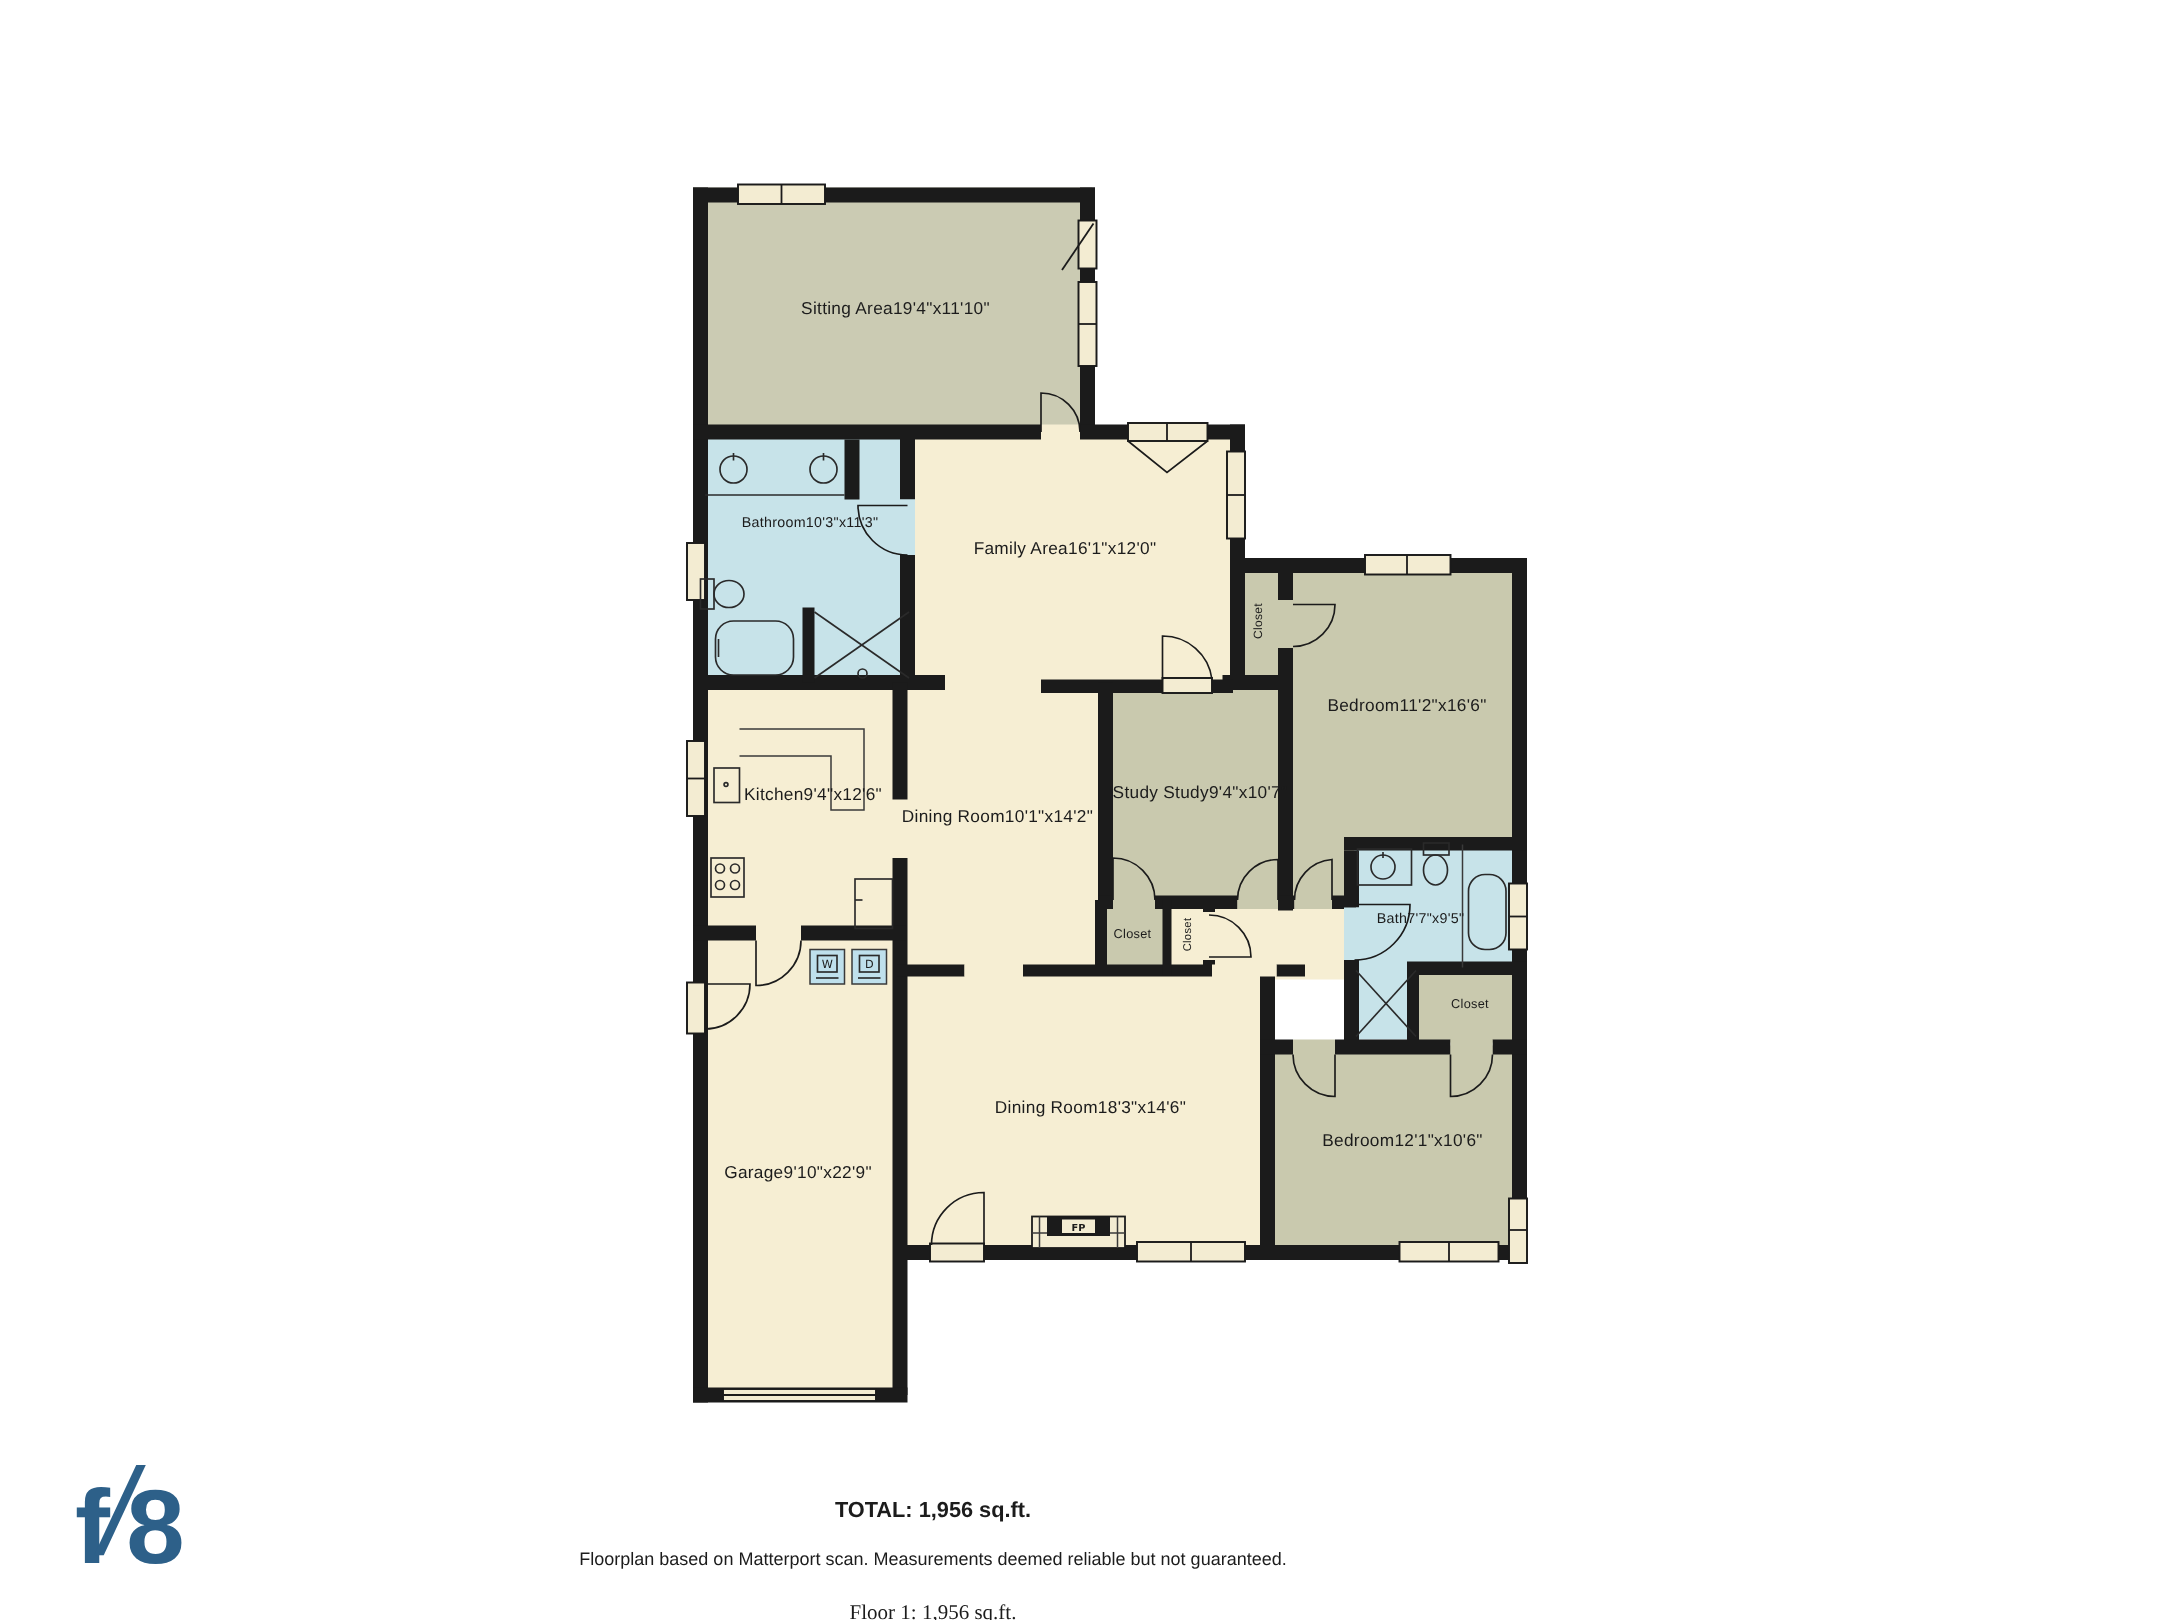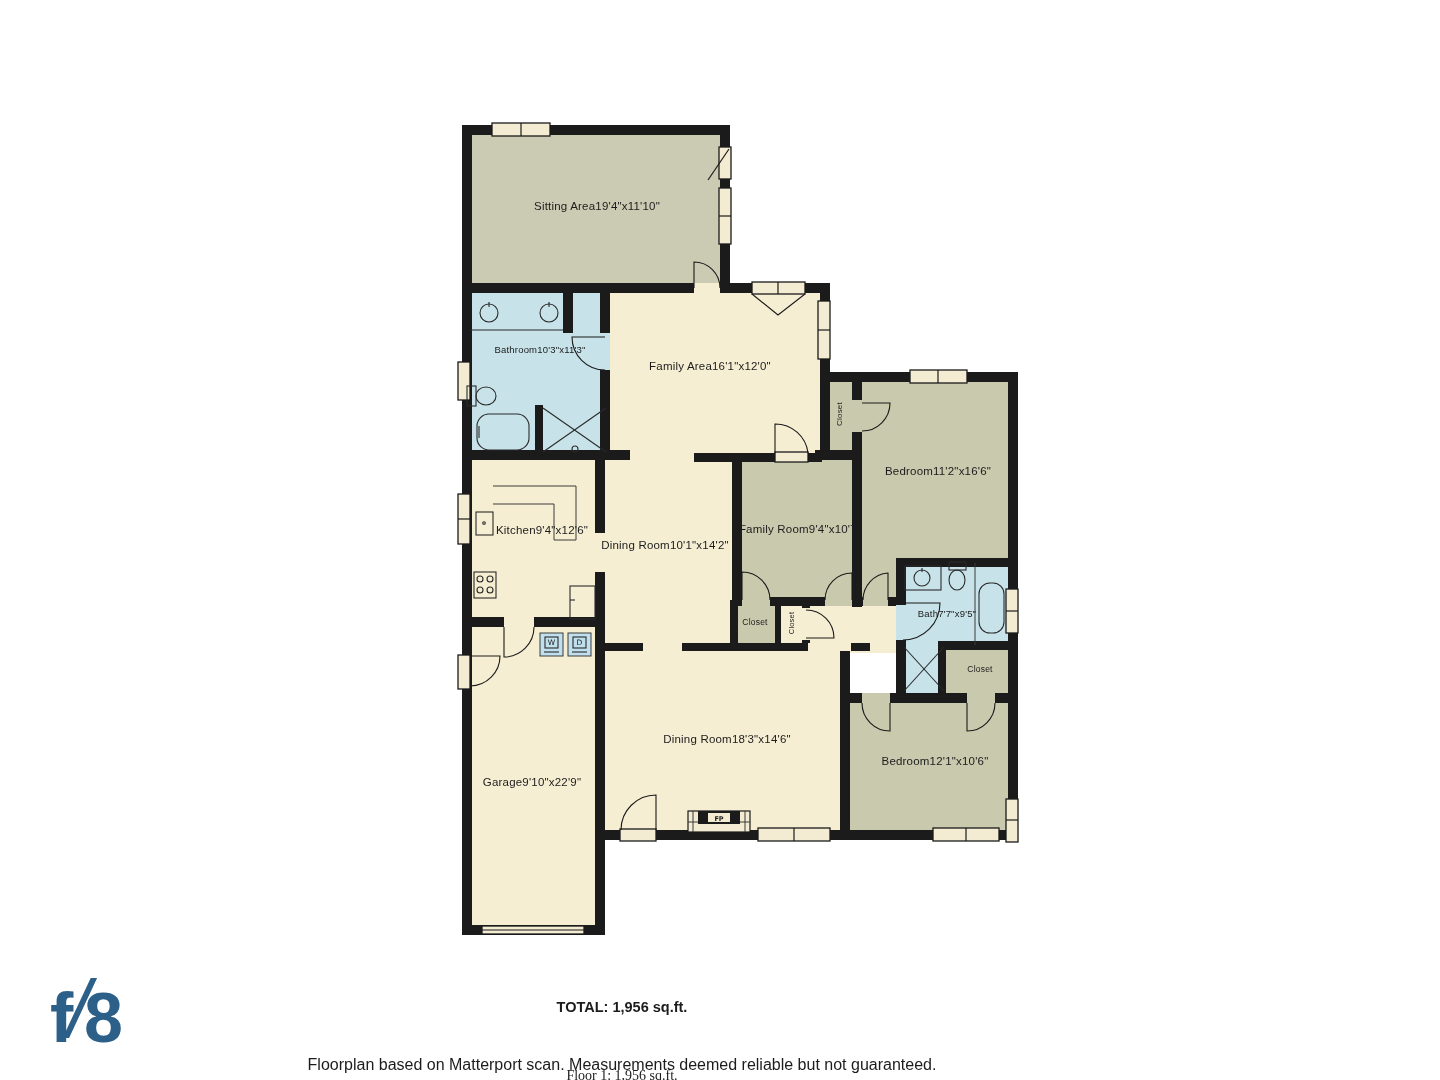--- a/index.html
+++ b/index.html
@@ -11,21 +11,21 @@
        font-size:11.5px;color:#1c1c1c;letter-spacing:.2px;}
   .lbl.md{font-size:9.5px;}
   .lbl.sm{font-size:8.5px;}
   .lbl.vert{writing-mode:vertical-rl;transform:translate(-50%,-50%) rotate(180deg);
        font-size:8px;display:block;}
   .lbl.vert2{writing-mode:vertical-rl;transform:translate(-50%,-50%) rotate(180deg);
        font-size:7.5px;display:block;}
   .footer-line{position:absolute;left:0;width:1244px;text-align:center;}
   #f-total{top:999px;font-size:14.5px;font-weight:bold;}
   #f-floor{top:1068px;font-size:14px;font-family:Liberation Serif, serif;}
-  #f-disc{top:1056px;font-size:16px;}
+  #f-disc{top:1032px;font-size:12px;}
   #logo{position:absolute;left:50px;top:978px;color:#2d6089;
         font-size:70px;font-weight:bold;display:flex;align-items:flex-start;}
   #logo .slash{font-weight:400;font-style:italic;font-size:82px;line-height:.85;
         margin:0 -6px;transform:translateY(-4px);}
   
   .w{fill:#1b1b1b;}
   .win{fill:#f3ecd2;stroke:#1b1b1b;stroke-width:1.3;}
   .ln{stroke:#1b1b1b;stroke-width:1.2;fill:none;}
   .thin{stroke:#3a3a3a;stroke-width:1;fill:none;}
   .door{stroke:#1b1b1b;stroke-width:1.1;fill:none;}
@@ -313,21 +313,21 @@
 </div>
 <div class="lbl" style="left:542px;top:531px">
   <span>Kitchen</span>
   <span>9'4"x12'6"</span>
 </div>
 <div class="lbl" style="left:665px;top:546px">
   <span>Dining Room</span>
   <span>10'1"x14'2"</span>
 </div>
 <div class="lbl" style="left:800px;top:530px">
-  <span>Family Room</span>
+  <span>Study Study</span>
   <span>9'4"x10'7"</span>
 </div>
 <div class="lbl sm" style="left:755px;top:623px">
   <span>Closet</span>
 </div>
 <div class="lbl vert2" style="left:792px;top:623px">
   <span>Closet</span>
 </div>
 <div class="lbl md" style="left:947px;top:614px">
   <span>Bath</span>

